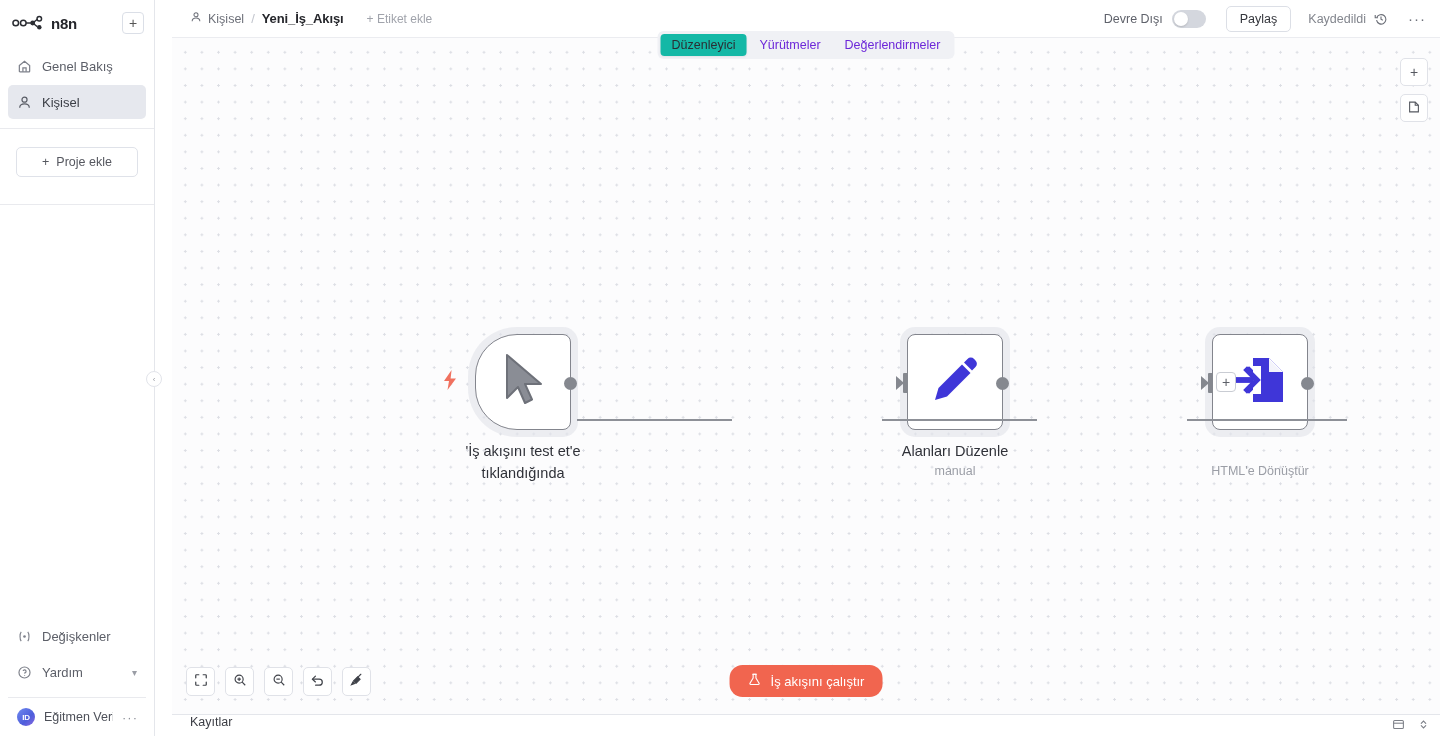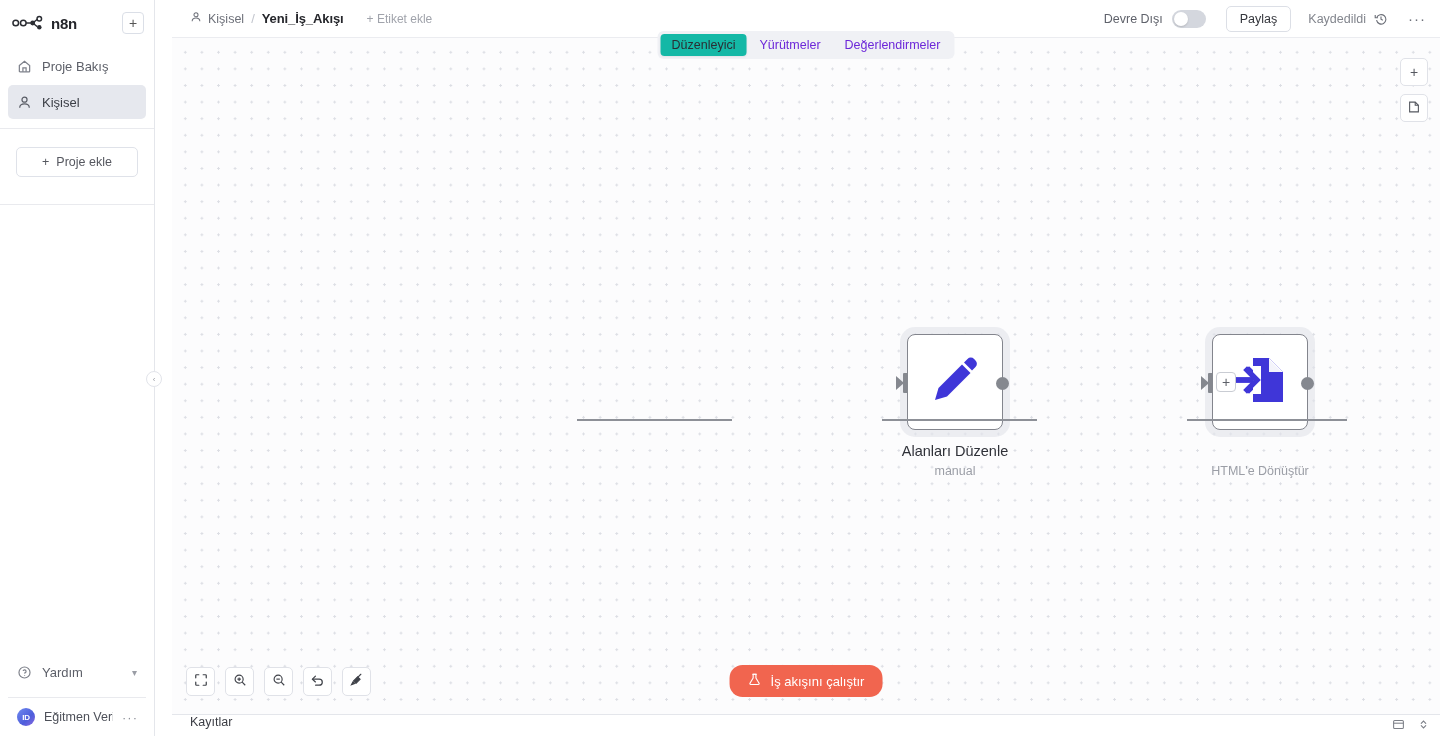--- a/index.html
+++ b/index.html
@@ -246,21 +246,21 @@
       </div>
 
       <div class="sb-list">
         <div class="sb-item">
           <span class="ic">
             <svg width="15" height="15" viewBox="0 0 16 16" fill="none" stroke="currentColor" stroke-width="1.3">
               <path d="M2.5 7 L8 2.5 L13.5 7 V13 a.7.7 0 0 1-.7.7 H3.2 a.7.7 0 0 1-.7-.7 Z"></path>
               <path d="M6.3 13.6 V9.5 h3.4 v4.1"></path>
             </svg>
           </span>
-          <span>Proje Bakış</span>
+          <span>Genel Bakış</span>
         </div>
         <div class="sb-item active">
           <span class="ic">
             <svg width="15" height="15" viewBox="0 0 16 16" fill="none" stroke="currentColor" stroke-width="1.3">
               <circle cx="8" cy="5" r="2.7"></circle>
               <path d="M2.9 13.6 c0-2.6 2.3-4.2 5.1-4.2 s5.1 1.6 5.1 4.2"></path>
             </svg>
           </span>
           <span>Kişisel</span>
         </div>
@@ -273,20 +273,30 @@
         <span>+</span>
         <span>Proje ekle</span>
       </div>
 
       <div class="sb-divider-2"></div>
     </div>
 
     <div class="sb-spacer"></div>
 
     <div class="sb-bottom">
+      <div class="sb-item">
+        <span class="ic">
+          <svg width="15" height="15" viewBox="0 0 16 16" fill="none" stroke="currentColor" stroke-width="1.2">
+            <path d="M4.5 3 C2.8 5 2.8 11 4.5 13"></path>
+            <path d="M11.5 3 C13.2 5 13.2 11 11.5 13"></path>
+            <circle cx="8" cy="8" r="1.4" fill="currentColor" stroke="none"></circle>
+          </svg>
+        </span>
+        <span>Değişkenler</span>
+      </div>
       <div class="sb-item">
         <span class="ic">
           <svg width="15" height="15" viewBox="0 0 16 16" fill="none" stroke="currentColor" stroke-width="1.25">
             <circle cx="8" cy="8" r="5.9"></circle>
             <path d="M6.5 6.4 a1.6 1.6 0 1 1 1.9 1.9 v1"></path>
             <circle cx="8.2" cy="11.1" r=".55" fill="currentColor" stroke="none"></circle>
           </svg>
         </span>
         <span style="flex:1">Yardım</span>
         <span class="chev">▾</span>
@@ -357,20 +367,36 @@
               <path d="M9.4 2.4 V6 H13"></path>
             </svg>
           </span>
         </div>
       </div>
 
       <div class="conn" style="left:405px; width:155px;"></div>
       <div class="conn" style="left:710px; width:155px;"></div>
       <div class="conn" style="left:1015px; width:160px;"></div>
 
+      <div class="node-wrap" style="left:303px; top:296px;">
+        <div class="bolt" style="left:-32px; top:36px;">
+          <svg width="14" height="20" viewBox="0 0 14 20">
+              <path d="M8.6 0 L1 11 H6 L4.5 20 L13 8.4 H7.6 Z" fill="#f0715f"></path>
+            </svg>
+        </div>
+        <div class="node-box trigger">
+          <span>
+            <svg width="52" height="56" viewBox="0 0 52 56">
+              <path d="M10 3 L10 46 L21 35 L28 51 L35 47.5 L28 32 L44 32 Z" fill="#8a8d95" stroke="#6e7179" stroke-width="2" stroke-linejoin="round"></path>
+            </svg>
+          </span>
+          <span class="endpoint-out"></span>
+        </div>
+        <div class="node-label two">'İş akışını test et'e tıklandığında</div>
+      </div>
 
       <div class="node-wrap" style="left:735px; top:296px;">
         <div class="node-box">
           <span class="endpoint-in">
             <span class="tri"></span>
             <span class="bar"></span>
           </span>
           <span>
             <svg width="52" height="52" viewBox="0 0 52 52">
               <path d="M6 46 L9.5 34 L33 10.5 L41.5 19 L18 42.5 Z" fill="#3f36d8"></path>

